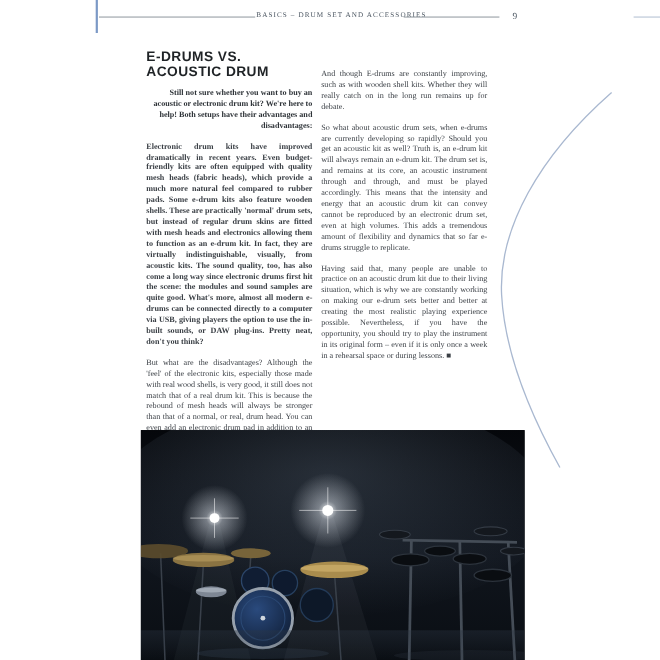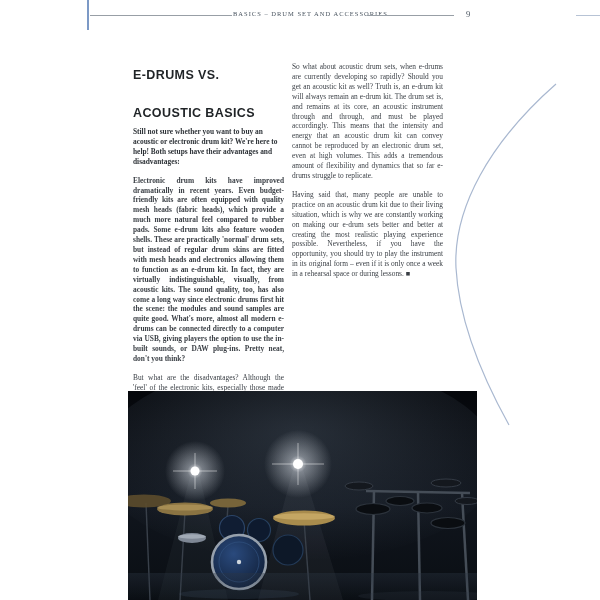--- a/index.html
+++ b/index.html
@@ -20,23 +20,23 @@
       font-family:"Liberation Serif",serif;font-size:6.5px;letter-spacing:1px;
       color:#4a5560;white-space:nowrap;}
   .page-number{position:absolute;left:466px;top:9px;font-size:8.5px;color:#4a5560;
       font-family:"Liberation Serif",serif;}
 
   
   .col-left{position:absolute;left:133px;top:44px;width:151px;}
   .col-right{position:absolute;left:292px;top:62px;width:151px;}
 
   .title{font-family:"Liberation Sans",sans-serif;font-weight:bold;color:#1f2326;
-      font-size:12.5px;line-height:14px;letter-spacing:.4px;margin-top:24px;}
+      font-size:12.5px;line-height:14px;letter-spacing:.4px;}
   .intro{margin-top:7px;font-family:"Liberation Serif",serif;font-weight:bold;
-      color:#2e3338;font-size:7.4px;line-height:9.9px;text-align:left;}
+      color:#2e3338;font-size:7.4px;line-height:9.9px;text-align:right;}
   .body-par{margin:0 0 9px 0;font-size:7.4px;line-height:9.9px;color:#3a3f45;
       text-align:justify;}
   .col-left .body-par:first-of-type{margin-top:9px;font-weight:bold;}
 
   
   .photo{position:absolute;left:128px;top:391px;width:349px;height:209px;overflow:hidden;
       background:#07090d;}
   .photo svg{display:block;}
 </style>
 </head>
@@ -51,27 +51,28 @@
   <div class="rule rule-right"></div>
   <div class="page-number">9</div>
   <div class="rule-edge"></div>
 
   <svg class="arc-svg" viewBox="0 0 600 600" aria-hidden="true">
     <path d="M 556 84 C 490 142 453 208 456 268 C 459 324 484 380 509 425" fill="none" stroke="#a9b8d0" stroke-width="1.2"></path>
   </svg>
 
   <div class="col-left">
     <div class="title">E-DRUMS VS.</div>
-    <div class="title">ACOUSTIC BASICS</div>
+    <div class="title">ACOUSTIC DRUM</div>
     <div class="intro">Still not sure whether you want to buy an acoustic or electronic drum kit? We're here to help! Both setups have their advantages and disadvantages:</div>
     <p class="body-par">Electronic drum kits have improved dramatically in recent years. Even budget-friendly kits are often equipped with quality mesh heads (fabric heads), which provide a much more natural feel compared to rubber pads. Some e-drum kits also feature wooden shells. These are practically 'normal' drum sets, but instead of regular drum skins are fitted with mesh heads and electronics allowing them to function as an e-drum kit. In fact, they are virtually indistinguishable, visually, from acoustic kits. The sound quality, too, has also come a long way since electronic drums first hit the scene: the modules and sound samples are quite good. What's more, almost all modern e-drums can be connected directly to a computer via USB, giving players the option to use the in-built sounds, or DAW plug-ins. Pretty neat, don't you think?</p>
     <p class="body-par">But what are the disadvantages? Although the 'feel' of the electronic kits, especially those made with real wood shells, is very good, it still does not match that of a real drum kit. This is because the rebound of mesh heads will always be stronger than that of a normal, or real, drum head. You can even add an electronic drum pad in addition to an acoustic drum kit for added textures and tones.</p>
   </div>
 
   <div class="col-right">
+    <p class="body-par">And though E-drums are constantly improving, such as with wooden shell kits. Whether they will really catch on in the long run remains up for debate.</p>
     <p class="body-par">So what about acoustic drum sets, when e-drums are currently developing so rapidly? Should you get an acoustic kit as well? Truth is, an e-drum kit will always remain an e-drum kit. The drum set is, and remains at its core, an acoustic instrument through and through, and must be played accordingly. This means that the intensity and energy that an acoustic drum kit can convey cannot be reproduced by an electronic drum set, even at high volumes. This adds a tremendous amount of flexibility and dynamics that so far e-drums struggle to replicate.</p>
     <p class="body-par">Having said that, many people are unable to practice on an acoustic drum kit due to their living situation, which is why we are constantly working on making our e-drum sets better and better at creating the most realistic playing experience possible. Nevertheless, if you have the opportunity, you should try to play the instrument in its original form – even if it is only once a week in a rehearsal space or during lessons. ■</p>
   </div>
 
   <div class="photo" role="img" aria-label="Acoustic drum kit with navy shells and an electronic drum kit on a dark stage lit by two spotlights">
     <svg width="349" height="209" viewBox="0 0 349 209" aria-hidden="true">
       <defs>
         <linearGradient id="bgGrad" x1="0" y1="0" x2="0" y2="1">
           <stop offset="0" stop-color="#05070b"></stop>
           <stop offset="0.55" stop-color="#10151d"></stop>

